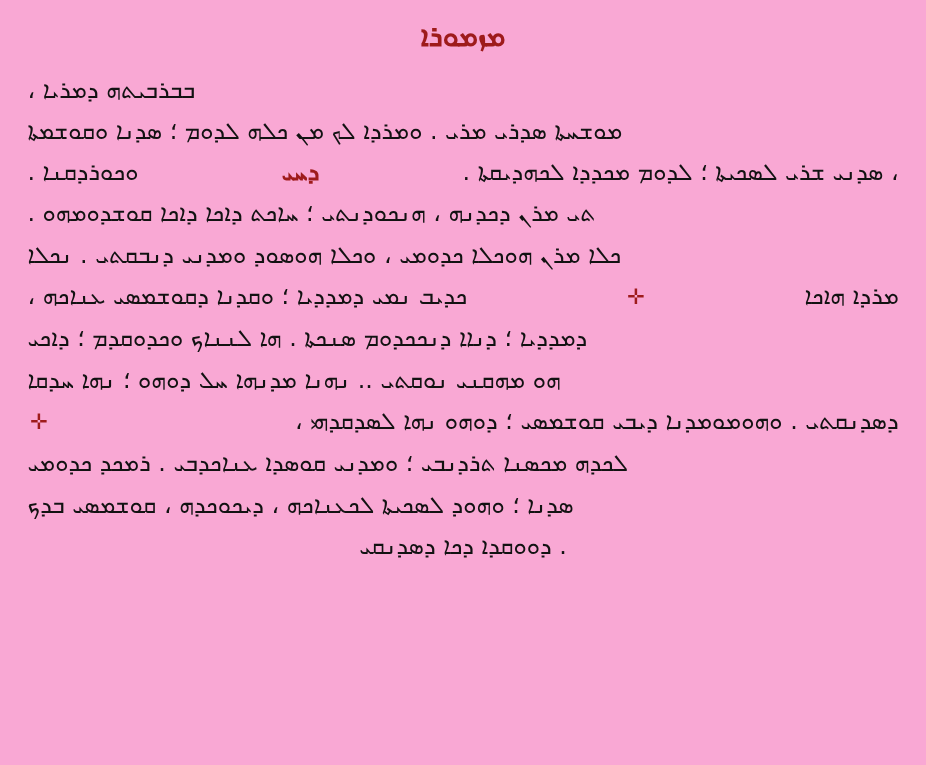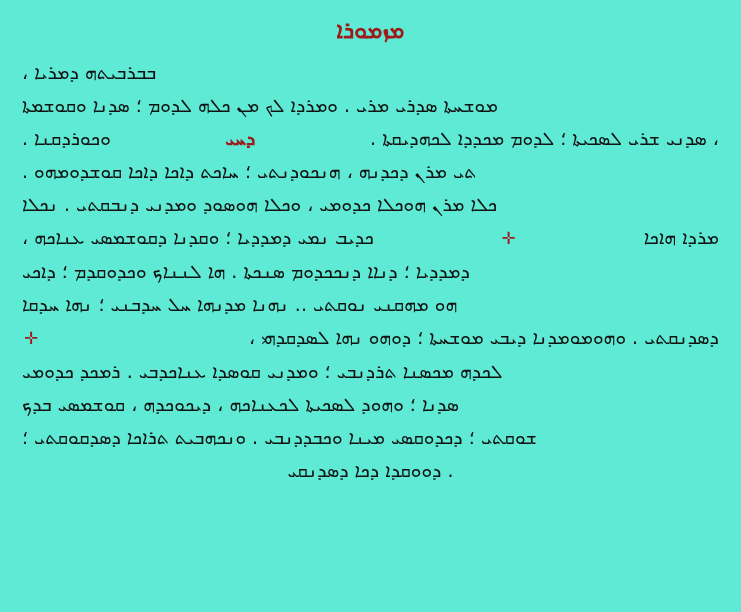--- a/index.html
+++ b/index.html
@@ -13,21 +13,21 @@
     font-family: "DejaVu Sans", sans-serif;
     color: #111111;
     overflow: hidden;
   }
   .page {
     position: relative;
     width: 741px;
     height: 612px;
     box-sizing: border-box;
     padding: 10px 22px 6px 22px;
-    background: #5eead4;
+    background: #f9a8d4;
   }
   .doc-title {
     text-align: center;
     color: #9e1b1b;
     font-weight: bold;
     font-size: 23px;
     letter-spacing: 0.5px;
     direction: rtl;
     unicode-bidi: bidi-override;
     margin: 8px 0 14px 0;
@@ -102,31 +102,28 @@
       </div>
       <div class="line">
         <span class="seg">ܟܕܝܒ ܢܡܝ ܕܡܕܕܝܐ ؛ ܘܩܕܢܐ ܕܩܘܫܡܣܝ ܥܢܐܟܗ ،</span>
         <span class="seg cross">✛</span>
         <span class="seg">ܡܪܕܐ ܗܐܟܐ</span>
       </div>
       <div class="line">
         <span class="seg">ܕܡܕܕܝܐ ؛ ܕܢܐܐ ܕܢܟܟܕܘܡ ܣܢܟܬܐ . ܗܐ ܠܢܢܐܟ ܘܟܕܘܩܕܡ ؛ ܕܐܟܝ</span>
       </div>
       <div class="line">
-        <span class="seg">ܗܘ ܡܗܩܢܝ ܢܘܩܬܝ .. ܢܗܢܐ ܡܕܢܗܐ ܚܠ ܚܕܒܢܝ ؛ ܢܗܐ ܚܕܩܐ</span>
+        <span class="seg">ܗܘ ܡܗܩܢܝ ܢܘܩܬܝ .. ܢܗܢܐ ܡܕܢܗܐ ܚܠ ܕܘܗܘ ؛ ܢܗܐ ܚܕܩܐ</span>
       </div>
       <div class="line">
         <span class="seg cross">✛</span>
-        <span class="seg">ܕܣܕܢܩܬܝ . ܘܗܘܡܘܡܕܢܐ ܕܝܒܝ ܡܘܫܚܬܐ ؛ ܕܘܗܘ ܢܗܐ ܠܣܕܩܕܗܝ ،</span>
+        <span class="seg">ܕܣܕܢܩܬܝ . ܘܗܘܡܘܡܕܢܐ ܕܝܒܝ ܩܘܫܡܣܝ ؛ ܕܘܗܘ ܢܗܐ ܠܣܕܩܕܗܝ ،</span>
       </div>
       <div class="line">
         <span class="seg">ܠܟܕܗ ܡܟܣܢܐ ܬܪܕܢܒܝ ؛ ܘܡܕܢܝ ܩܘܣܕܐ ܥܢܐܟܕܒܝ . ܪܡܟܕ ܟܕܘܡܝ</span>
       </div>
       <div class="line">
         <span class="seg">ܣܕܢܐ ؛ ܘܗܘܕ ܠܣܟܝܬܐ ܠܟܥܢܐܟܗ ، ܕܝܟܘܟܕܗ ، ܩܘܫܡܣܝ ܒܕܟ</span>
       </div>
-      <div class="line">
-        <span class="seg">ܫܘܩܬܝ ؛ ܕܟܕܘܩܣܝ ܡܝܢܐ ܘܟܒܕܕܢܒܝ . ܘܢܟܗܒܝܬ ܬܪܐܟܐ ܕܣܕܩܘܩܬܝ ؛</span>
-      </div>
       <div class="line last"><span class="seg">. ܕܘܘܩܕܐ ܕܟܐ ܕܣܕܢܩܝ</span></div>
     </div>
 
 </div>
 
 </body></html>

